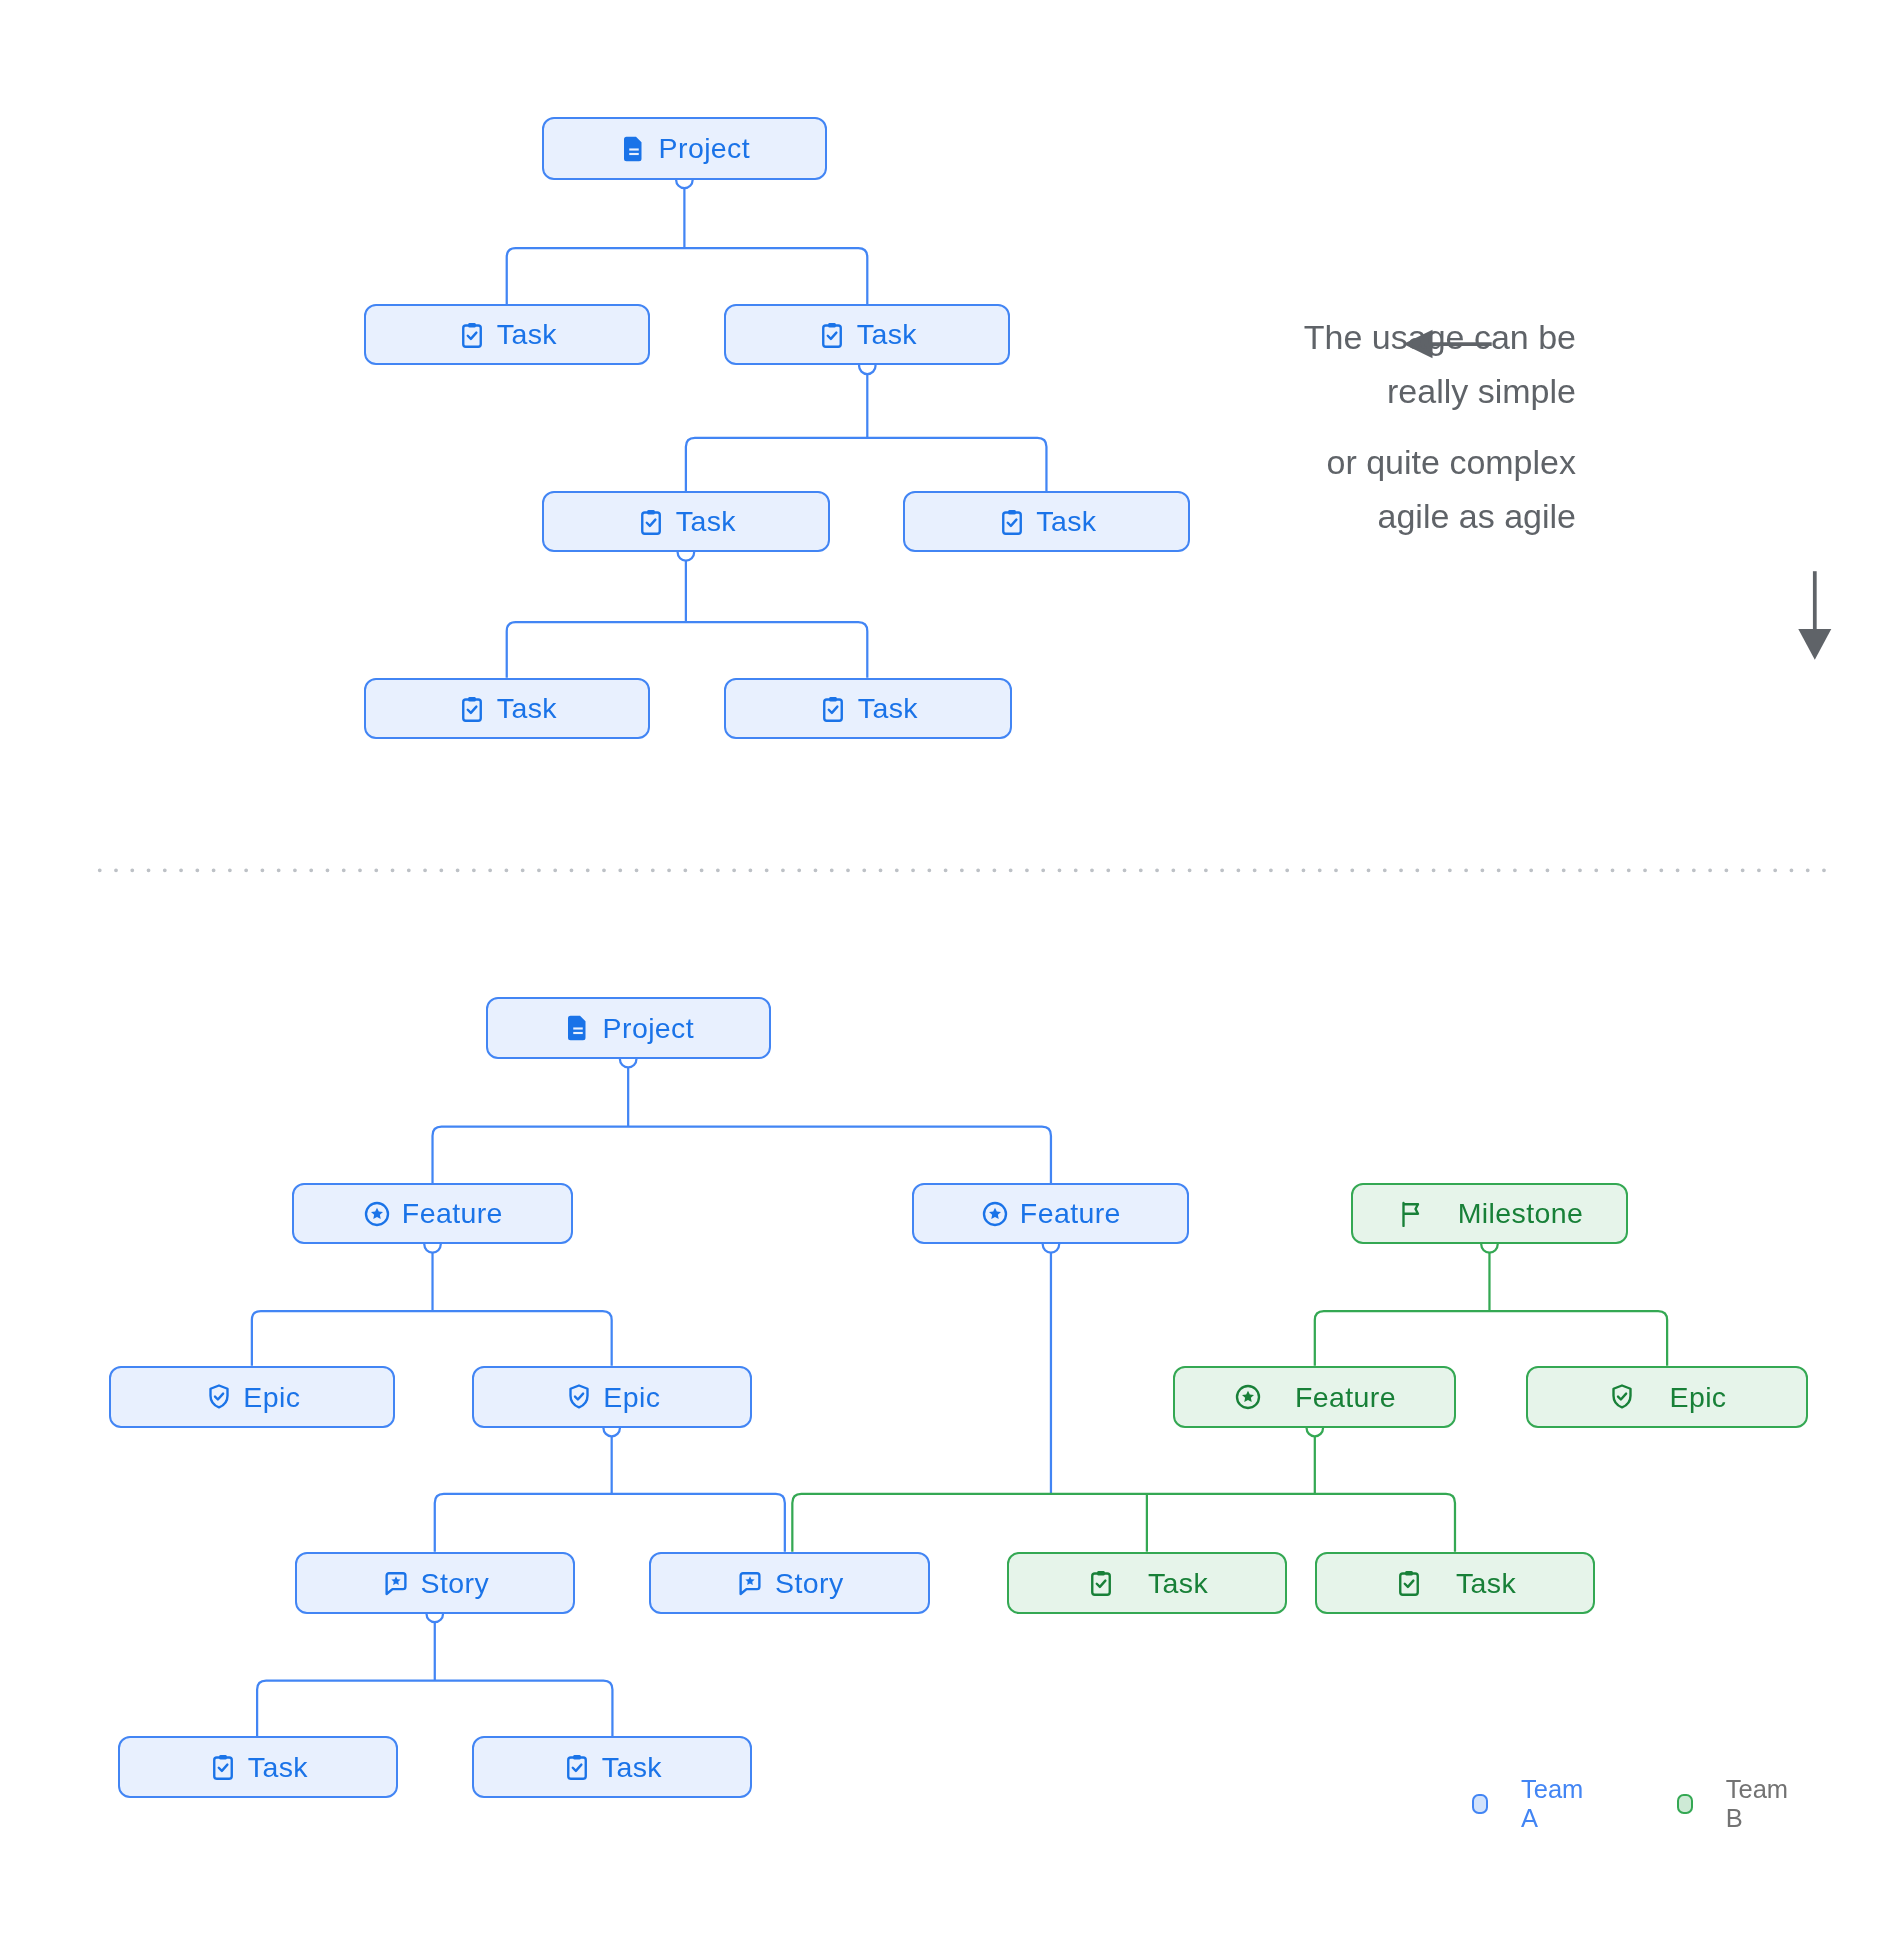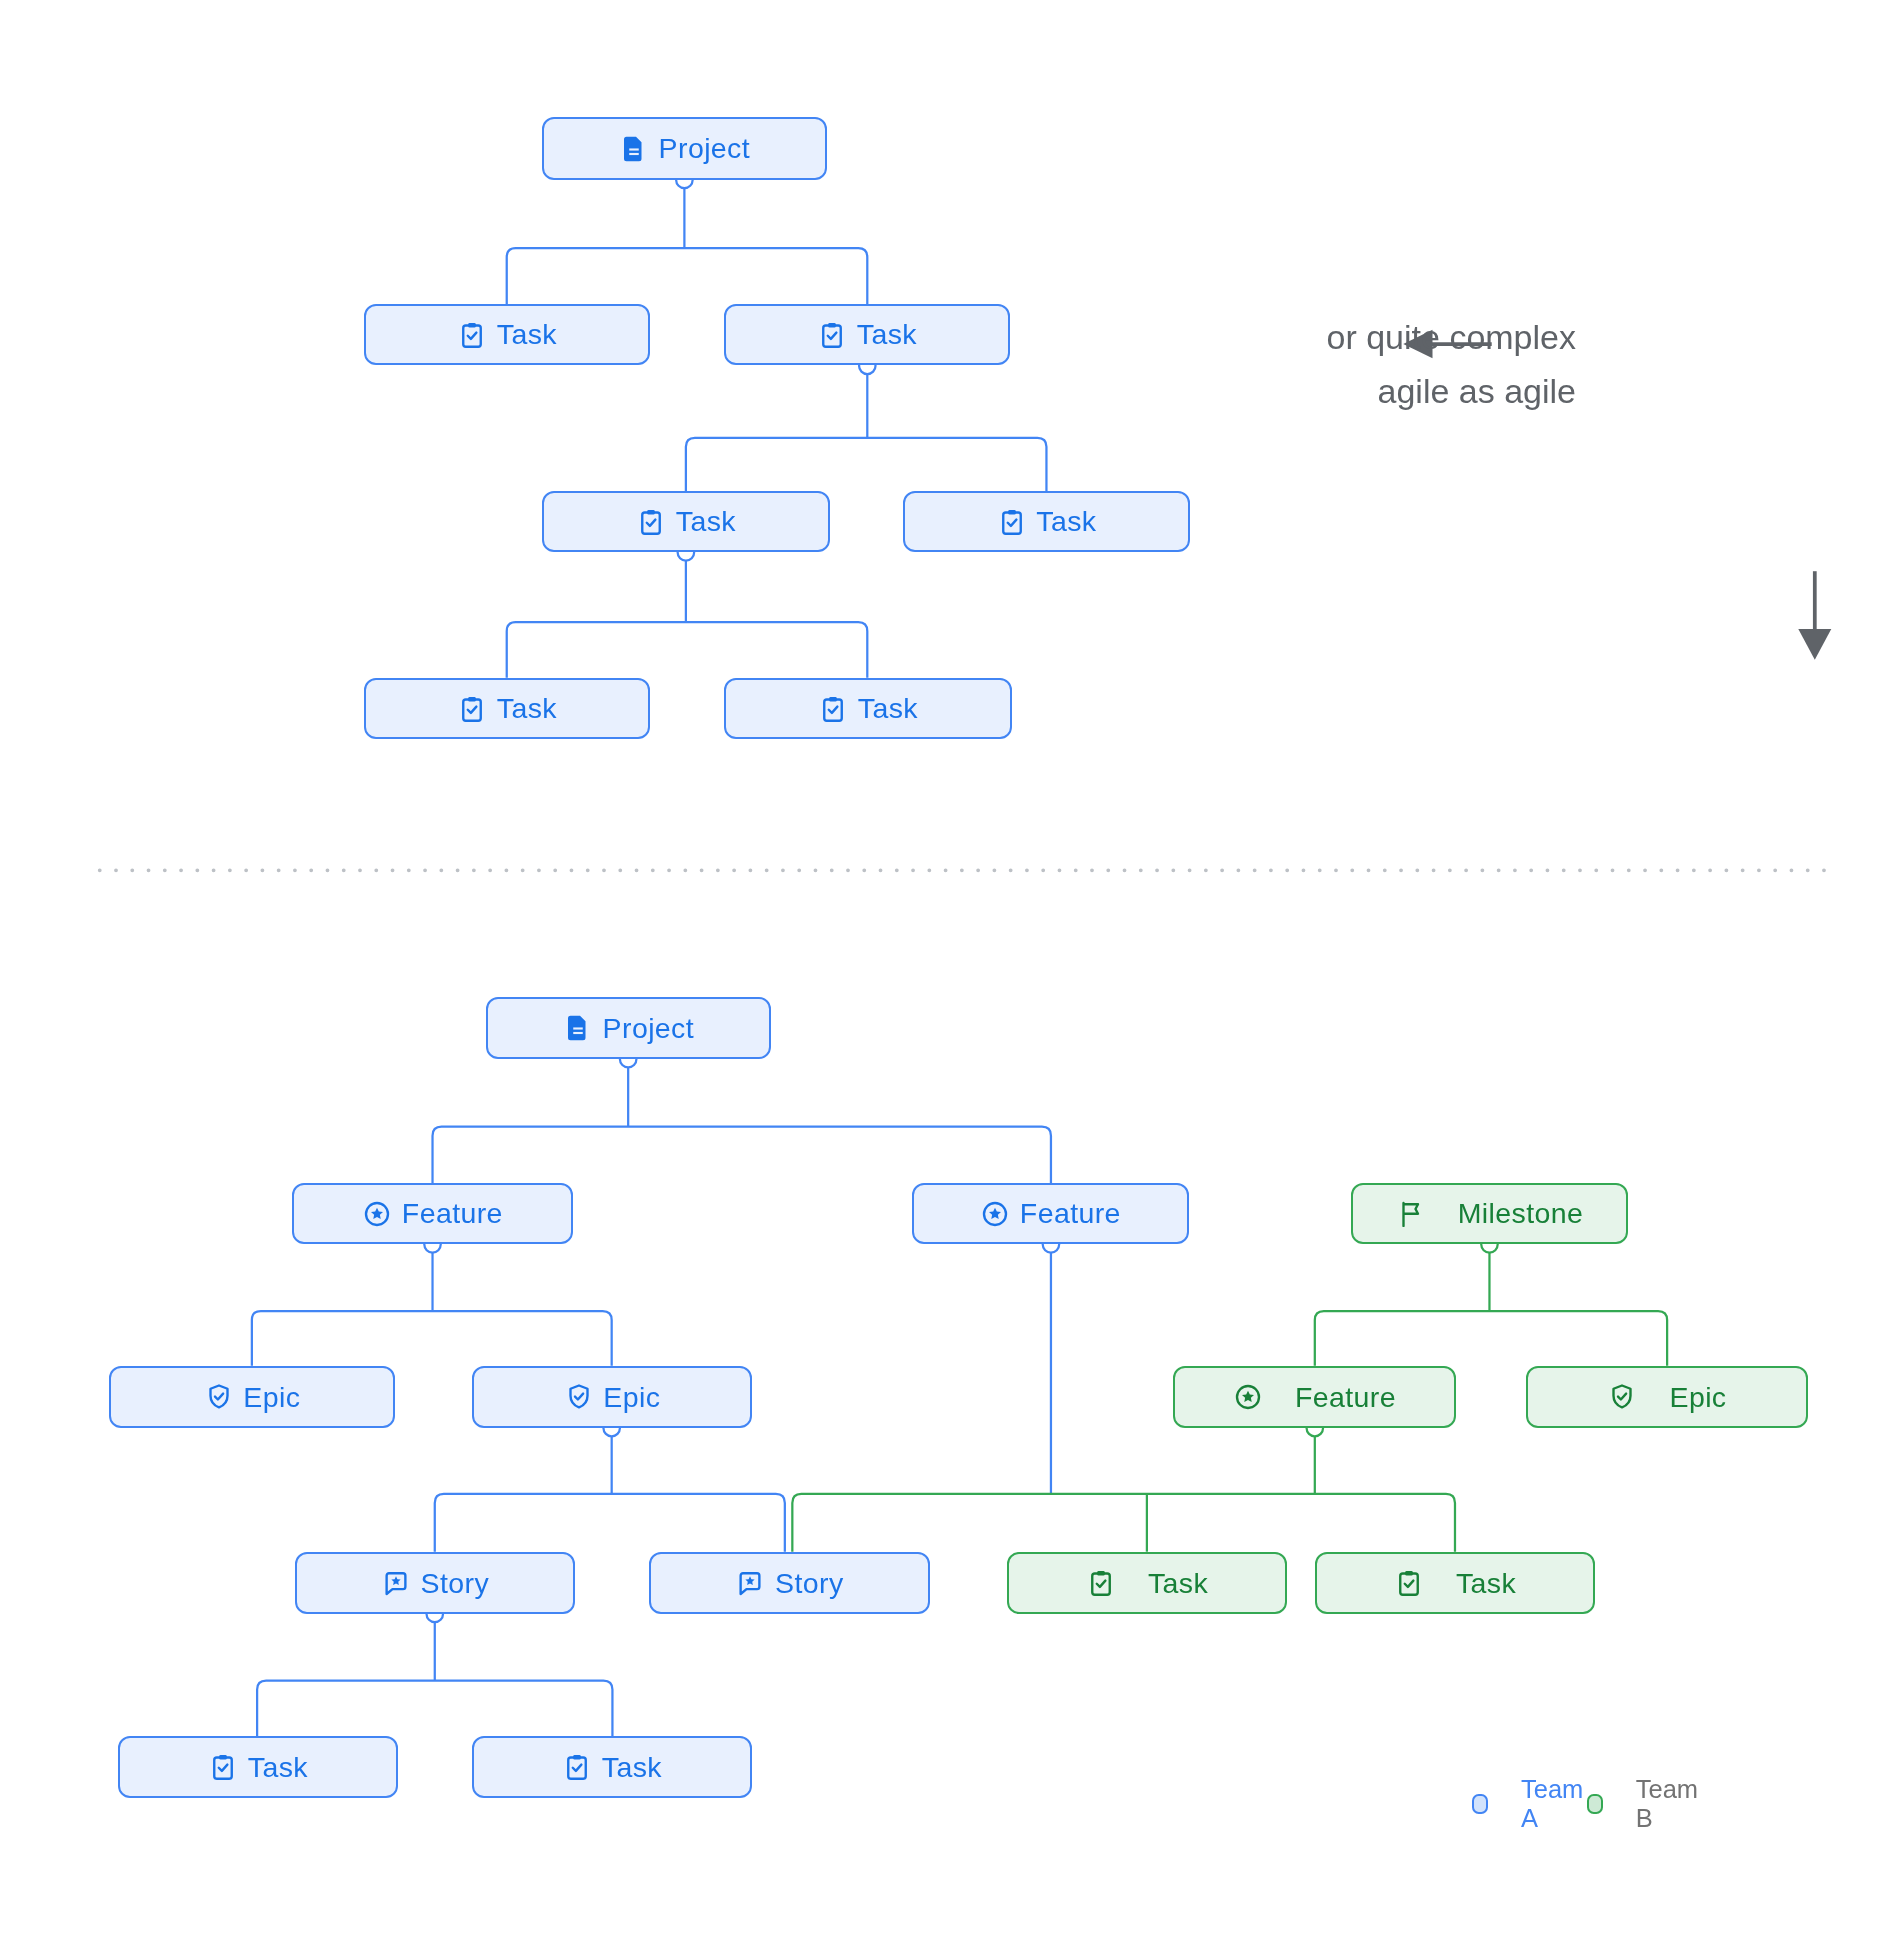--- a/index.html
+++ b/index.html
@@ -13,21 +13,21 @@
         font-size:28.5px;letter-spacing:0.4px;}
   .node .ic{width:30px;height:30px;flex:0 0 auto;}
   .node.blue{background:#E8F0FE;border-color:#4285F4;color:#1A73E8;}
   .node.green{background:#E6F4EA;border-color:#34A853;color:#188038;gap:32px;}
 
   .annotation{position:absolute;right:67px;top:310px;text-align:right;
               color:#5F6368;font-size:34px;line-height:54px;width:525px;}
   .annotation p{margin:0 0 16.5px 0;}
   .annotation p:last-child{margin-bottom:2px;}
 
-  .legend{position:absolute;left:1472px;top:1775px;display:flex;align-items:center;}
+  .legend{position:absolute;left:1472px;top:1775px;display:flex;align-items:center;gap:90px;}
   .legend-item{display:flex;align-items:center;gap:33px;}
   .swatch{display:inline-block;width:19.5px;height:19.5px;border-radius:6.7px;border:2.2px solid;box-sizing:border-box;}
   .swatch-a{background:#D2E3FC;border-color:#4285F4;}
   .swatch-b{background:#CEEAD6;border-color:#34A853;}
   .legend-label{font-size:25.5px;}
   .label-a{color:#4285F4;}
   .label-b{color:#737373;}
 </style>
 </head>
 <body>
@@ -149,20 +149,24 @@
     <svg class="ic" viewBox="0 0 24 24">
       <rect x="5" y="4.4" width="14" height="17" rx="2" fill="none" stroke="currentColor" stroke-width="1.9"></rect>
       <rect x="9" y="2.4" width="6" height="3.6" rx="1" fill="currentColor"></rect>
       <path d="M8.6 12.6l2.5 2.5 4.4-5" fill="none" stroke="currentColor" stroke-width="1.9" stroke-linecap="round" stroke-linejoin="round"></path>
     </svg>
     <span>Task</span>
   </div>
 
   <div class="annotation">
     <p>
+      <span>The usage can be</span><br>
+      <span>really simple</span>
+    </p>
+    <p>
       <span>or quite complex</span><br>
       <span>agile as agile</span>
     </p>
   </div>
 
   <div class="node blue" style="left:486px;top:997px;width:285px;height:62px">
     <svg class="ic" viewBox="0 0 24 24">
       <path d="M6 2.2h7.6l4.4 4.4v13.2a2 2 0 0 1-2 2H6a2 2 0 0 1-2-2V4.2a2 2 0 0 1 2-2z" fill="currentColor"></path>
       <line x1="8.2" y1="12.4" x2="15.8" y2="12.4" stroke="#E8F0FE" stroke-width="1.7"></line>
       <line x1="8.2" y1="16" x2="15.8" y2="16" stroke="#E8F0FE" stroke-width="1.7"></line>

